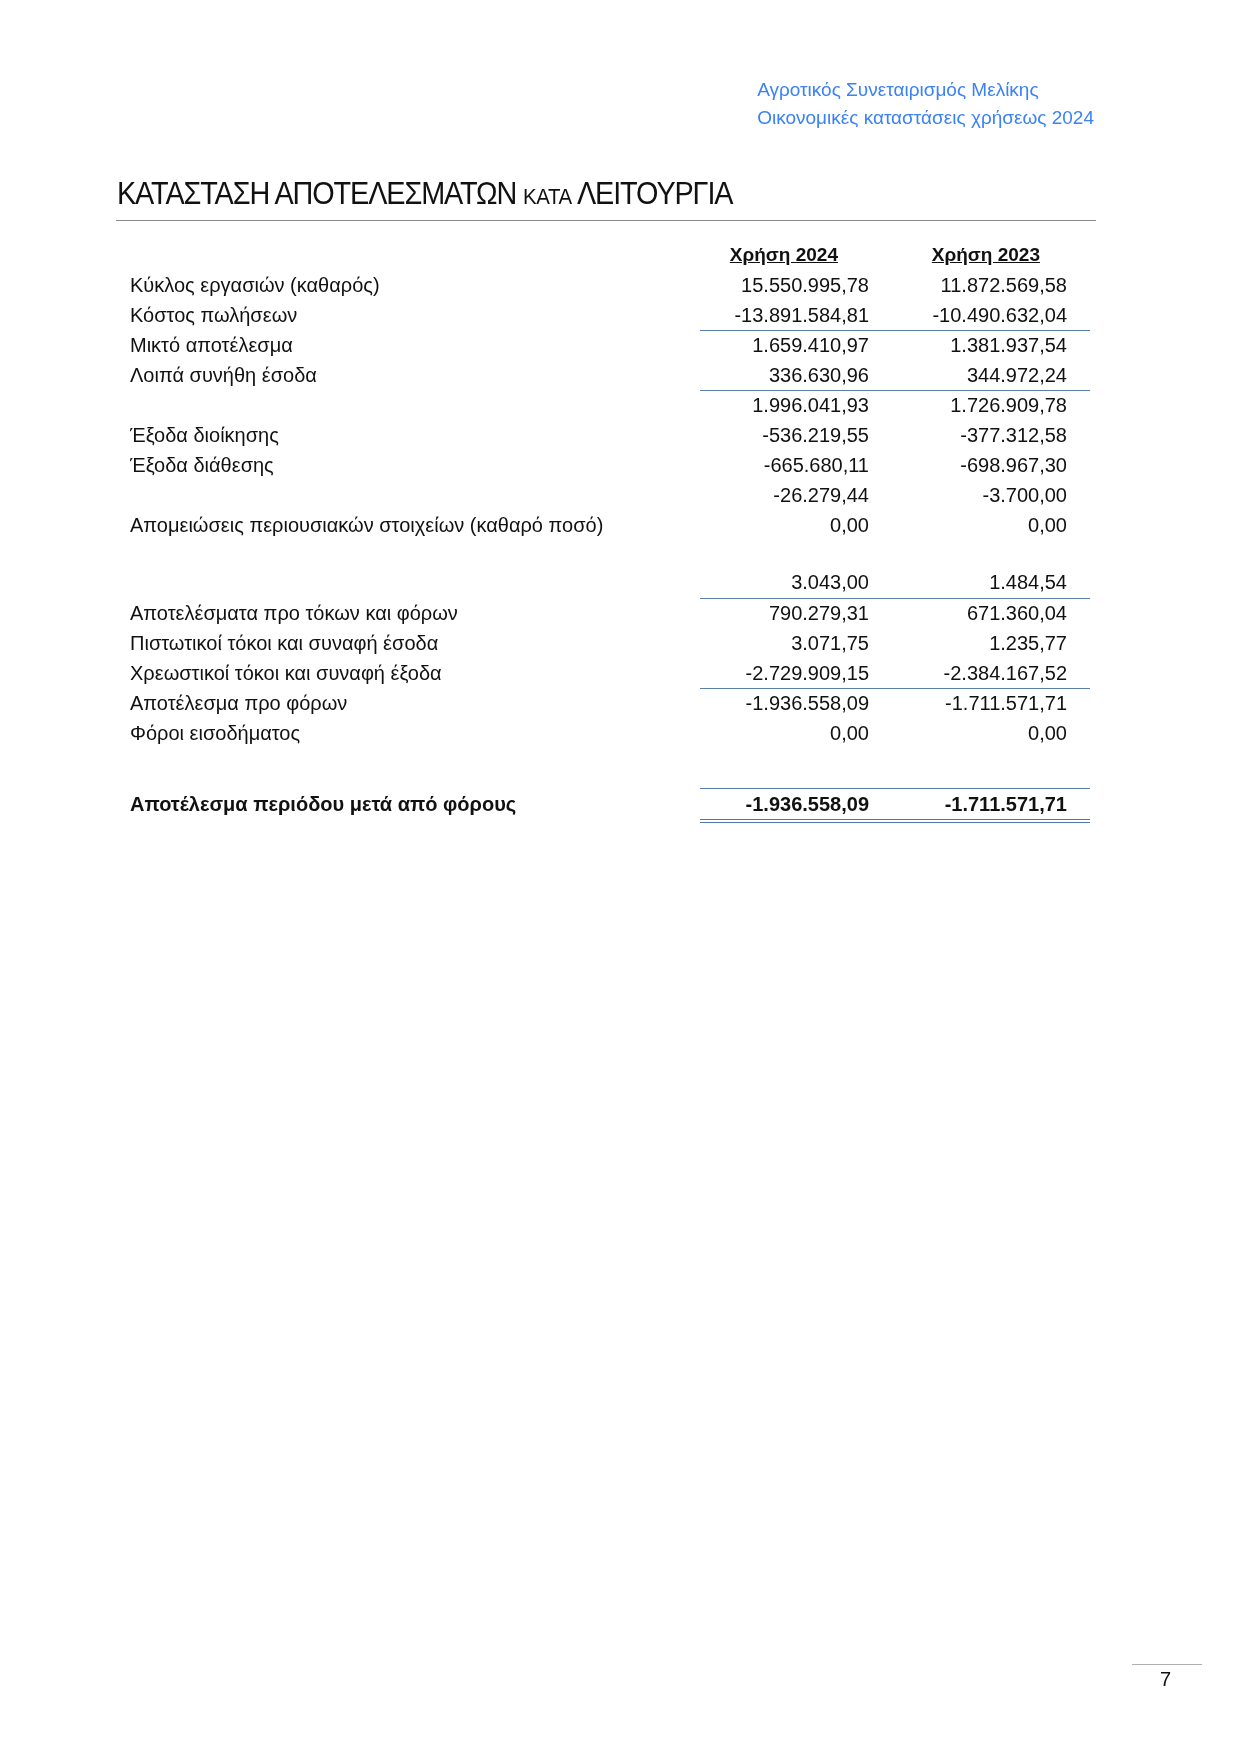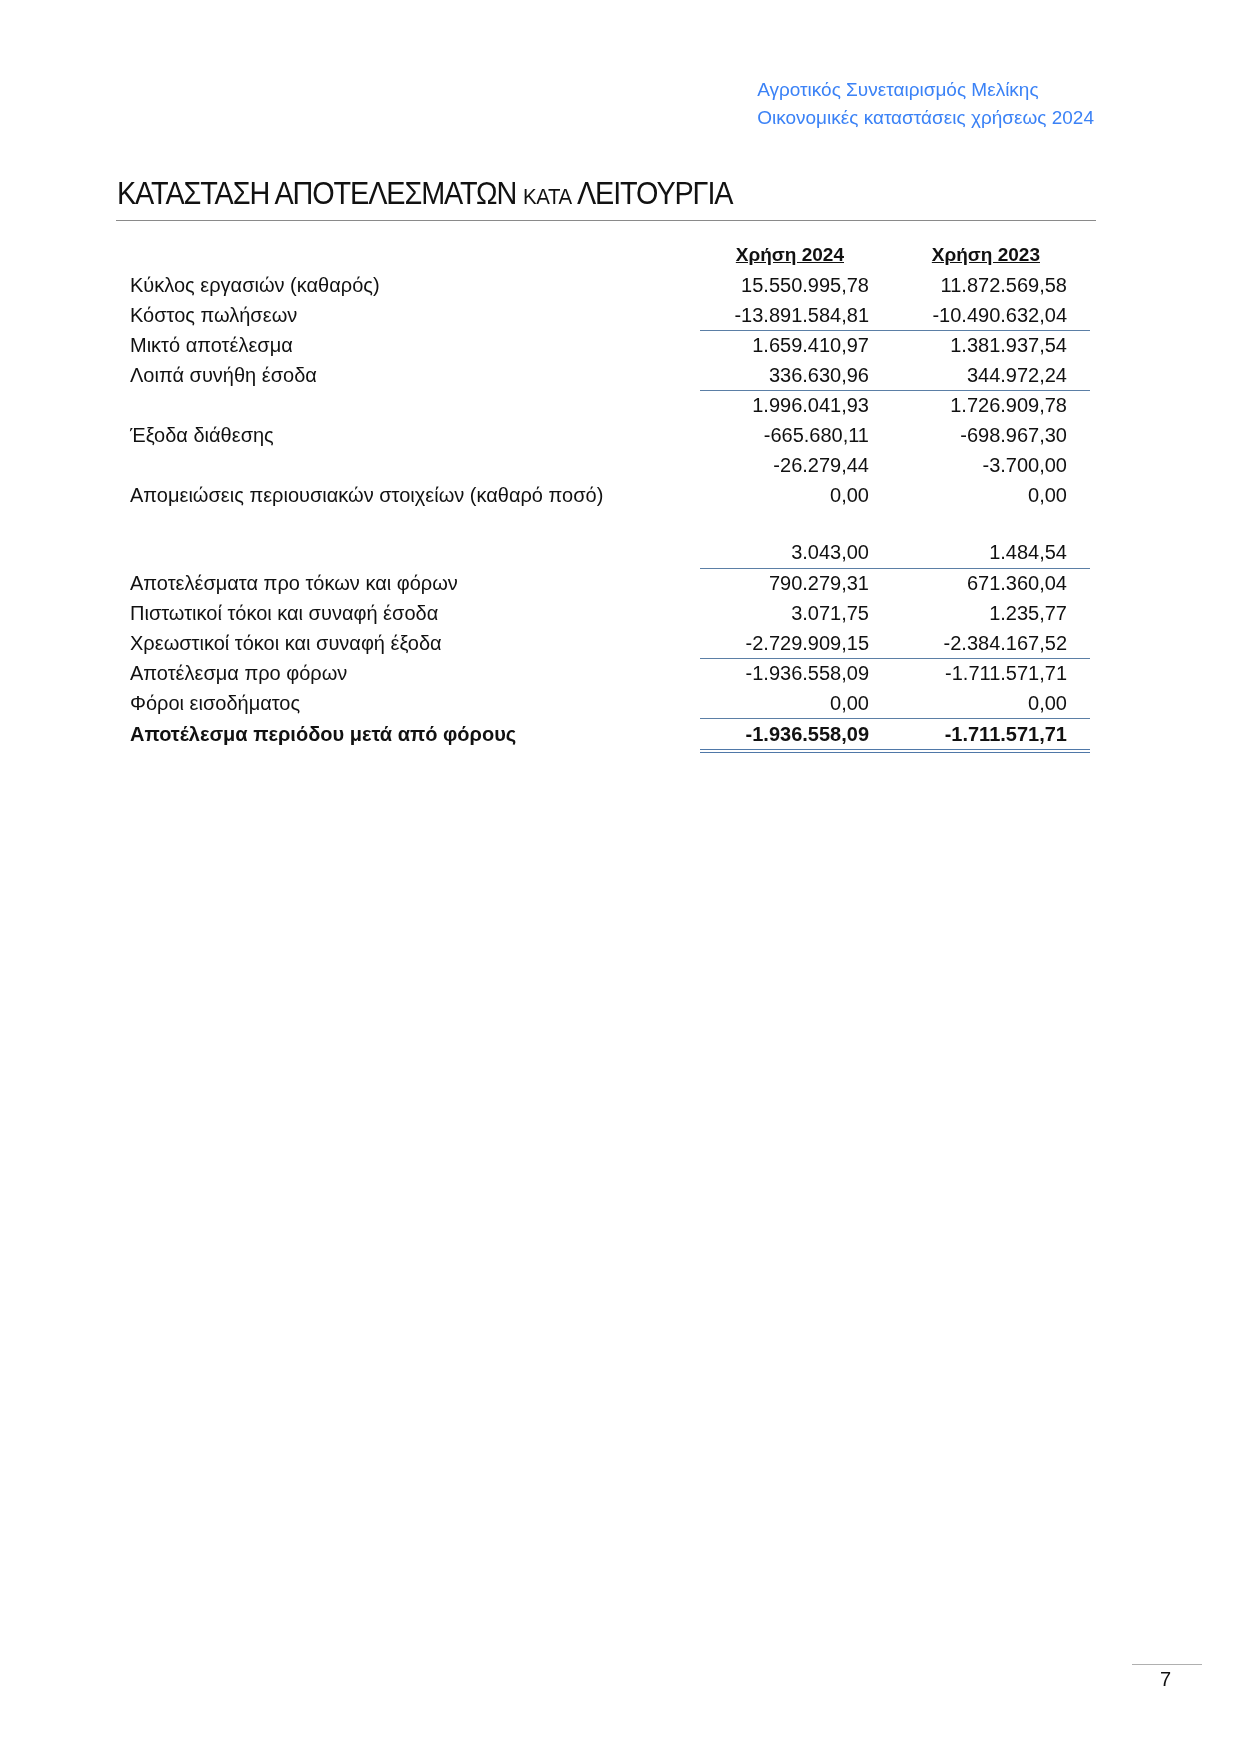--- a/index.html
+++ b/index.html
@@ -16,23 +16,23 @@
   .row { position: relative; height: 30px; display: flex; align-items: center; font-size: 20px; }
   .row.two { height: 58px; align-items: flex-end; padding-bottom: 2px; box-sizing: border-box; }
   .row.two .lbl { line-height: 28px; }
   .lbl { flex: 1 1 auto; white-space: nowrap; }
   .lbl.wrap { white-space: normal; width: 520px; flex: 0 0 520px; }
   .v1, .v2 { position: absolute; text-align: right; white-space: nowrap; }
   .v1 { right: 221px; }
   .v2 { right: 23px; }
   .row.two .v1, .row.two .v2 { bottom: 4px; }
   .colhdr .v1, .colhdr .v2 { font-weight: bold; text-decoration: underline; font-size: 19px; }
-  .colhdr .v1 { right: 246px; }
+  .colhdr .v1 { right: 252px; }
   .colhdr .v2 { right: 50px; }
-  .bold { font-weight: bold; }
+  .bold { font-weight: bold; margin-top: 40px; }
   .rule { position: absolute; left: 570px; width: 390px; height: 0; border-top: 1.5px solid #5b7fa6; }
   .rule.double { border-top: 4px double #4f78a8; height: 0; }
   .pg-rule { position: absolute; left: 1132px; top: 1664px; width: 70px; border-top: 1.5px solid #b0b0b0; }
   .pg { position: absolute; left: 1160px; top: 1668px; font-size: 20px; color: #111; }
 </style>
 </head>
 <body>
 
 <div class="hdr">
   <div>Αγροτικός Συνεταιρισμός Μελίκης</div>
@@ -68,20 +68,25 @@
   <div class="row">
     <span class="lbl">Λοιπά συνήθη έσοδα</span>
     <span class="v1">336.630,96</span>
     <span class="v2">344.972,24</span>
   </div>
   <div class="row">
     <div class="rule" style="top:0;"></div>
     <span class="lbl"></span>
     <span class="v1">1.996.041,93</span>
     <span class="v2">1.726.909,78</span>
+  </div>
+  <div class="row">
+    <span class="lbl">Έξοδα διοίκησης</span>
+    <span class="v1">-536.219,55</span>
+    <span class="v2">-377.312,58</span>
   </div>
   <div class="row">
     <span class="lbl">Έξοδα διάθεσης</span>
     <span class="v1">-665.680,11</span>
     <span class="v2">-698.967,30</span>
   </div>
   <div class="row">
     <span class="v1">-26.279,44</span>
     <span class="v2">-3.700,00</span>
   </div>

